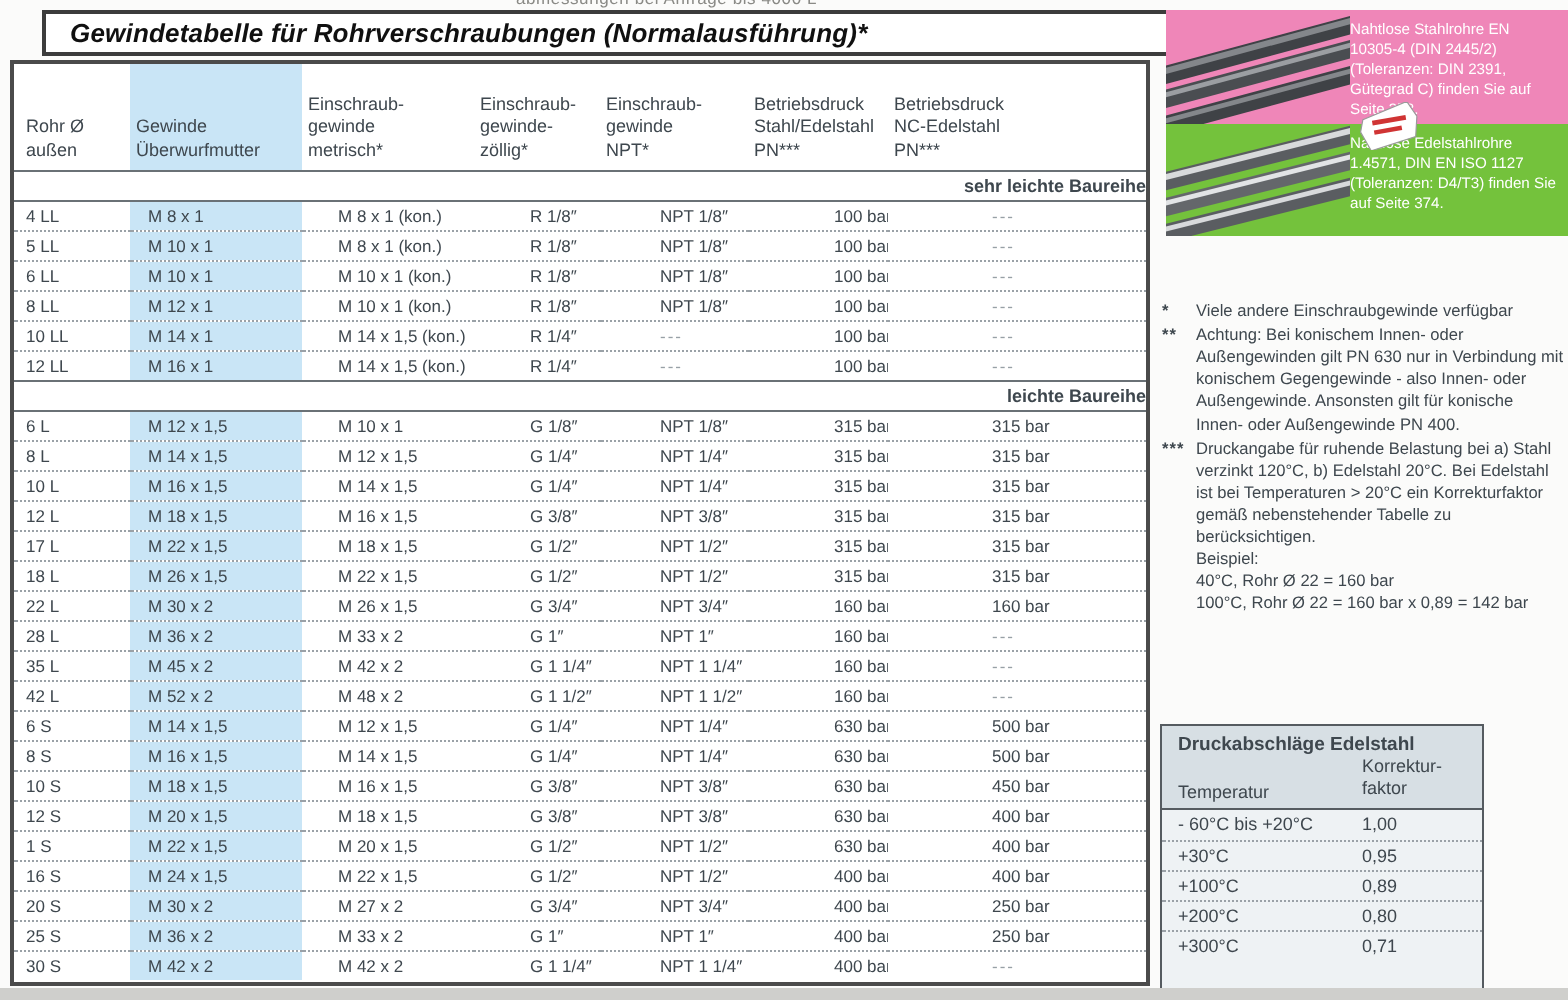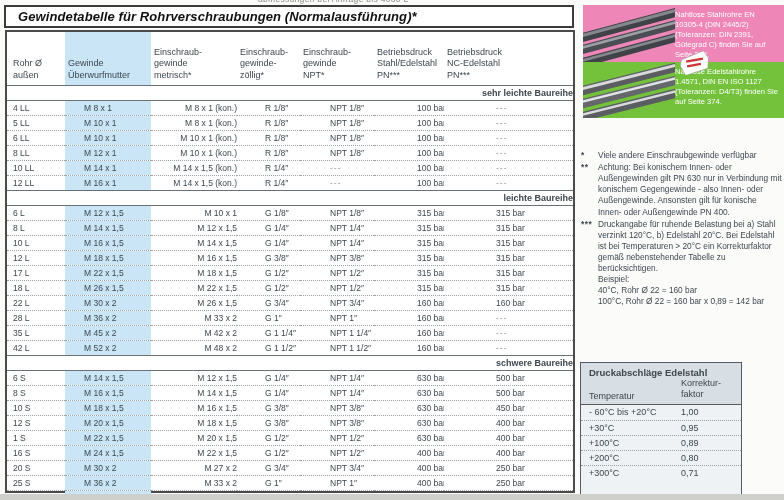--- a/index.html
+++ b/index.html
@@ -5,21 +5,21 @@
   :root{ --blue:#c9e5f6; --ink:#3e474e; --line:#6a7176; --dot:#9aa1a7; }
   *{ box-sizing:border-box; }
   html,body{ margin:0; padding:0; }
   body{
     width:784px; height:500px; position:relative; overflow:hidden;
     background:#fbfbfa; font-family:"Liberation Sans", sans-serif; color:var(--ink);
   }
   .clipped-top{ position:absolute; top:-6px; left:258px; font-size:8.5px; color:#8a8a86; letter-spacing:.3px; }
 
   .title-box{
-    position:absolute; left:4px; top:5px; width:570px; height:23px;
+    position:absolute; left:21px; top:5px; width:570px; height:23px;
     background:#fff; border:2px solid #3c3c3c; display:flex; align-items:center;
     padding-left:12px;
   }
   .title-box span{ font-size:13px; font-weight:bold; font-style:italic; color:#101010; letter-spacing:.1px; }
 
   .table-box{
     position:absolute; left:5px; top:30px; width:570px; height:463px;
     background:#fff; border:2px solid #4b4b4b;
   }
   table{ width:100%; border-collapse:collapse; table-layout:fixed; }
@@ -36,22 +36,22 @@
     height:14px; line-height:14px; font-size:8.5px; padding:0;
     border-top:1px dotted var(--dot); white-space:nowrap; overflow:hidden;
   }
   tbody tr.section-row td{
     font-size:9px; font-weight:bold; padding-left:6px;
     border-top:1.5px solid var(--line); border-bottom:1.5px solid var(--line);
     background:#fff;
     text-align:right;
   }
   tbody tr.data-row td:nth-child(1){ padding-left:6px; }
-  tbody tr.data-row td:nth-child(2){ padding-left:19px; }
-  tbody tr.data-row td:nth-child(3){ padding-left:18px;text-align:right; }
+  tbody tr.data-row td:nth-child(2){ padding-left:9px; }
+  tbody tr.data-row td:nth-child(3){ padding-left:18px; }
   tbody tr.data-row td:nth-child(4){ padding-left:28px; }
   tbody tr.data-row td:nth-child(5){ padding-left:30px; }
   tbody tr.data-row td:nth-child(6){ padding-left:43px; }
   tbody tr.data-row td:nth-child(7){ padding-left:52px; }
   tbody td.dash{ color:#98a0a6; letter-spacing:1px; }
 
   .info-box{ position:absolute; left:583px; width:201px; display:flex; overflow:visible; }
   .info-box.pink{ top:5px; height:57px; }
   .info-box.green{ top:62px; height:56px; }
   .info-box .tubes{ flex:0 0 92px; }
@@ -266,23 +266,20 @@
         </tr>
         <tr class="data-row">
           <td>42 L</td>
           <td class="blue">M 52 x 2</td>
           <td>M 48 x 2</td>
           <td>G 1 1/2″</td>
           <td>NPT 1 1/2″</td>
           <td>160 bar</td>
           <td class="dash">---</td>
         </tr>
-        <tr class="section-row">
-          <td colspan="7">schwere Baureihe</td>
-        </tr>
         <tr class="data-row">
           <td>6 S</td>
           <td class="blue">M 14 x 1,5</td>
           <td>M 12 x 1,5</td>
           <td>G 1/4″</td>
           <td>NPT 1/4″</td>
           <td>630 bar**</td>
           <td>500 bar</td>
         </tr>
         <tr class="data-row">

